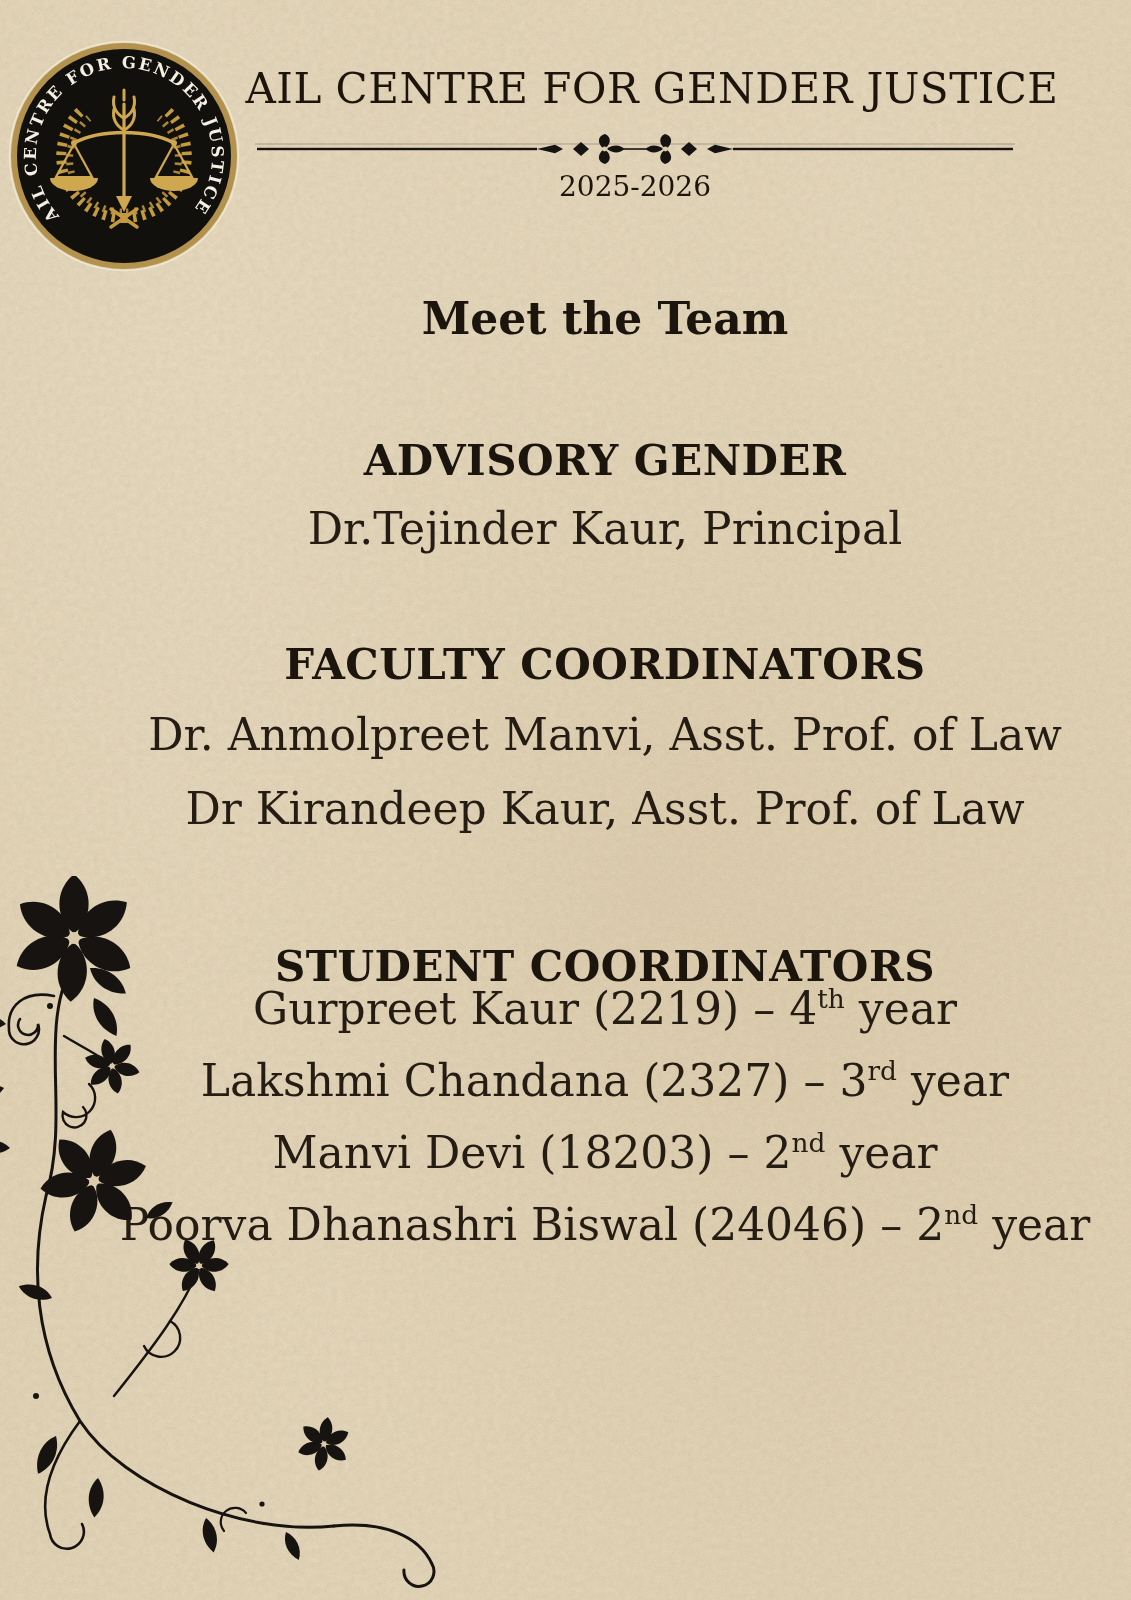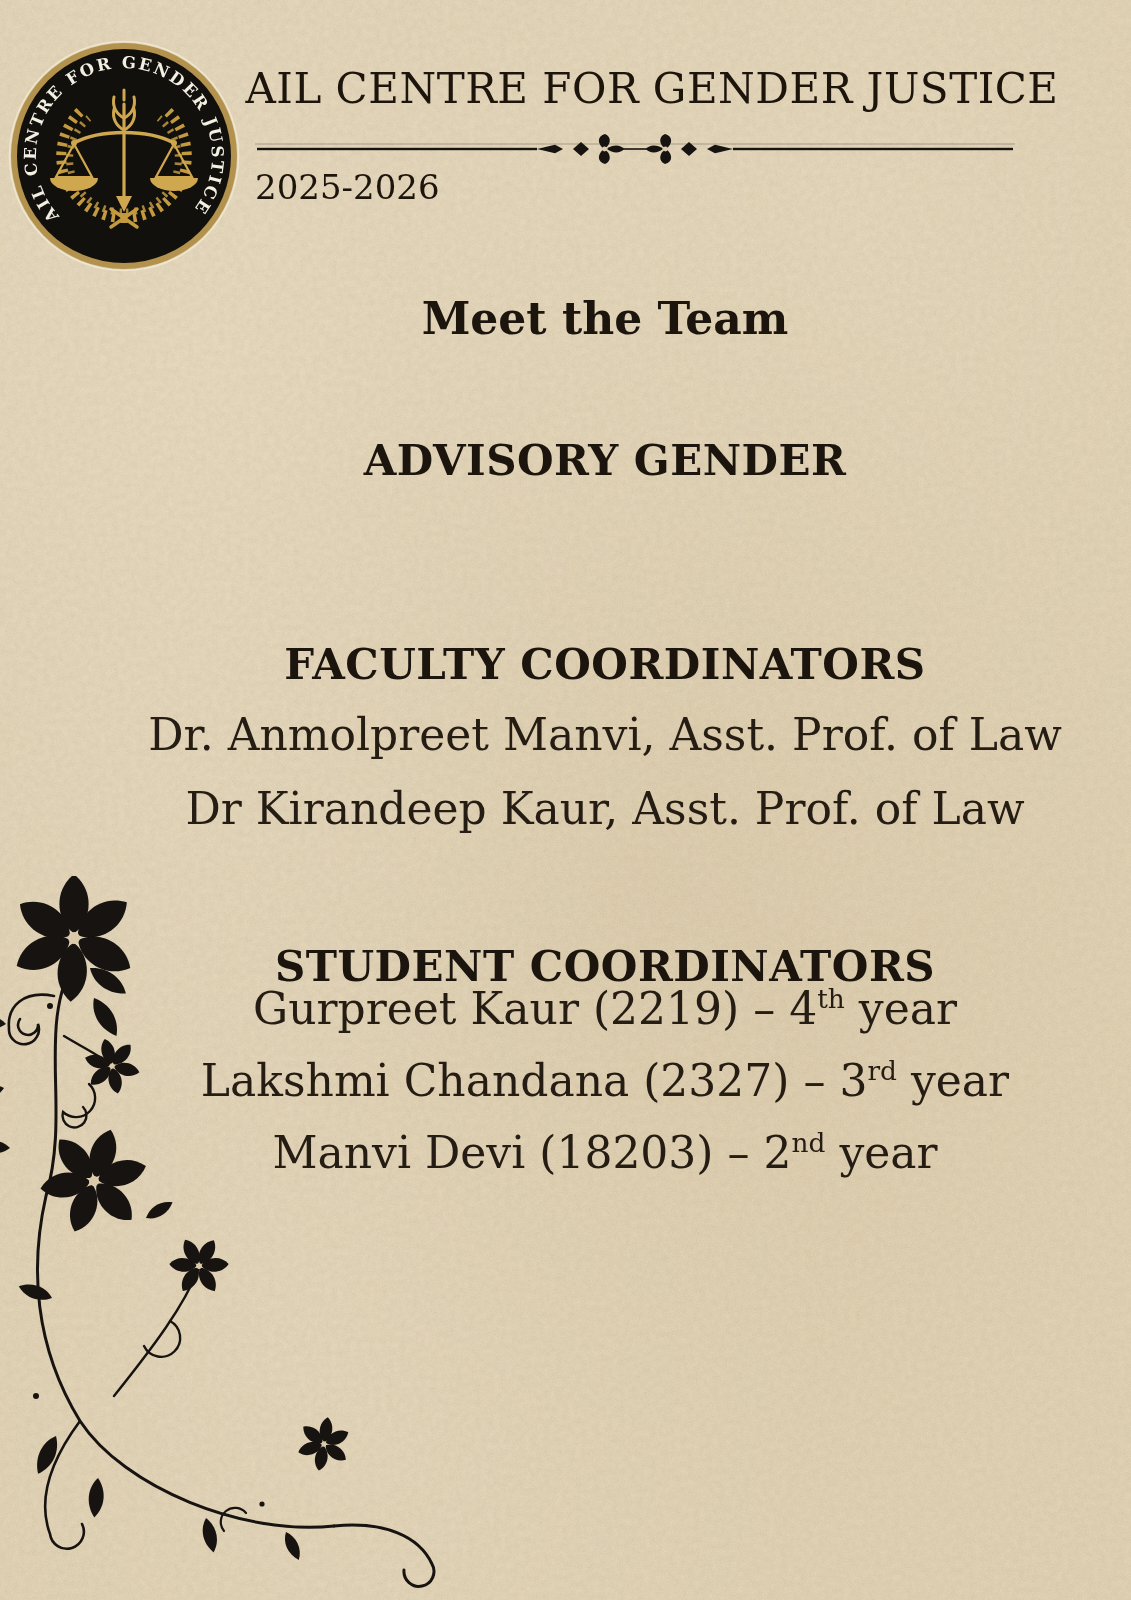--- a/index.html
+++ b/index.html
@@ -22,21 +22,21 @@
   .logo{position:absolute;left:8px;top:40px;width:232px;height:232px;}
   .hdr-title{
     position:absolute;left:222px;top:62px;width:860px;
     margin:0;text-align:center;
     font-size:42px;line-height:54px;font-weight:400;
     letter-spacing:.5px;color:#1d150c;white-space:nowrap;
   }
   .divider{position:absolute;left:255px;top:134px;width:760px;height:30px;}
   .hdr-year{
     position:absolute;left:255px;top:160px;width:760px;
-    text-align:left;font-size:34px;line-height:54px;color:#1d150c;
+    text-align:center;font-size:28px;line-height:54px;color:#1d150c;
   }
   .line{
     position:absolute;left:80px;width:1050px;
     text-align:center;font-size:44px;line-height:58px;
     white-space:nowrap;
   }
   .h-bold{font-weight:700;color:#1c150e;}
   .h-section{font-size:42px;letter-spacing:.5px;}
   .body-line{color:#251d13;}
   .line sup{font-size:60%;line-height:0;vertical-align:super;}
@@ -121,30 +121,32 @@
       <rect x="362" y="14.2" width="18" height="1.6"></rect>
     </g>
     <use href="#dhalf" transform="translate(760 0) scale(-1 1)"></use>
   </svg>
 
   <div class="hdr-year">2025-2026</div>
 
   <div class="line h-bold t-meet">Meet the Team</div>
 
   <div class="line h-bold h-section t-adv-h">ADVISORY GENDER</div>
+  <div class="line body-line t-adv-1">Dr.Tejinder Kaur, Principal</div>
 
   <div class="line h-bold h-section t-fac-h">FACULTY COORDINATORS</div>
   <div class="line body-line t-fac-1">Dr. Anmolpreet Manvi, Asst. Prof. of Law</div>
   <div class="line body-line t-fac-2">Dr Kirandeep Kaur, Asst. Prof. of Law</div>
 
   <div class="line h-bold h-section t-stu-h">STUDENT COORDINATORS</div>
 
   <div class="line body-line t-stu-1"><span>Gurpreet Kaur (2219) – 4</span><sup>th</sup><span> year</span></div>
   <div class="line body-line t-stu-2"><span>Lakshmi Chandana (2327) – 3</span><sup>rd</sup><span> year</span></div>
   <div class="line body-line t-stu-3"><span>Manvi Devi (18203) – 2</span><sup>nd</sup><span> year</span></div>
+  <div class="line body-line t-stu-4"><span>Poorva Dhanashri Biswal (24046) – 2</span><sup>nd</sup><span> year</span></div>
 
   <svg class="floral" viewBox="0 0 470 725" xmlns="http://www.w3.org/2000/svg">
     <defs>
       <path id="petal" d="M0 -4 C -15 -14 -18 -40 0 -54 C 18 -40 15 -14 0 -4 Z"></path>
       <path id="leaf" d="M0 0 C 12 -11 30 -13 44 -2 C 30 10 12 10 0 0 Z"></path>
       <g id="flower" fill="#171310">
         <use href="#petal"></use>
         <use href="#petal" transform="rotate(56)"></use>
         <use href="#petal" transform="rotate(118)"></use>
         <use href="#petal" transform="rotate(183)"></use>

